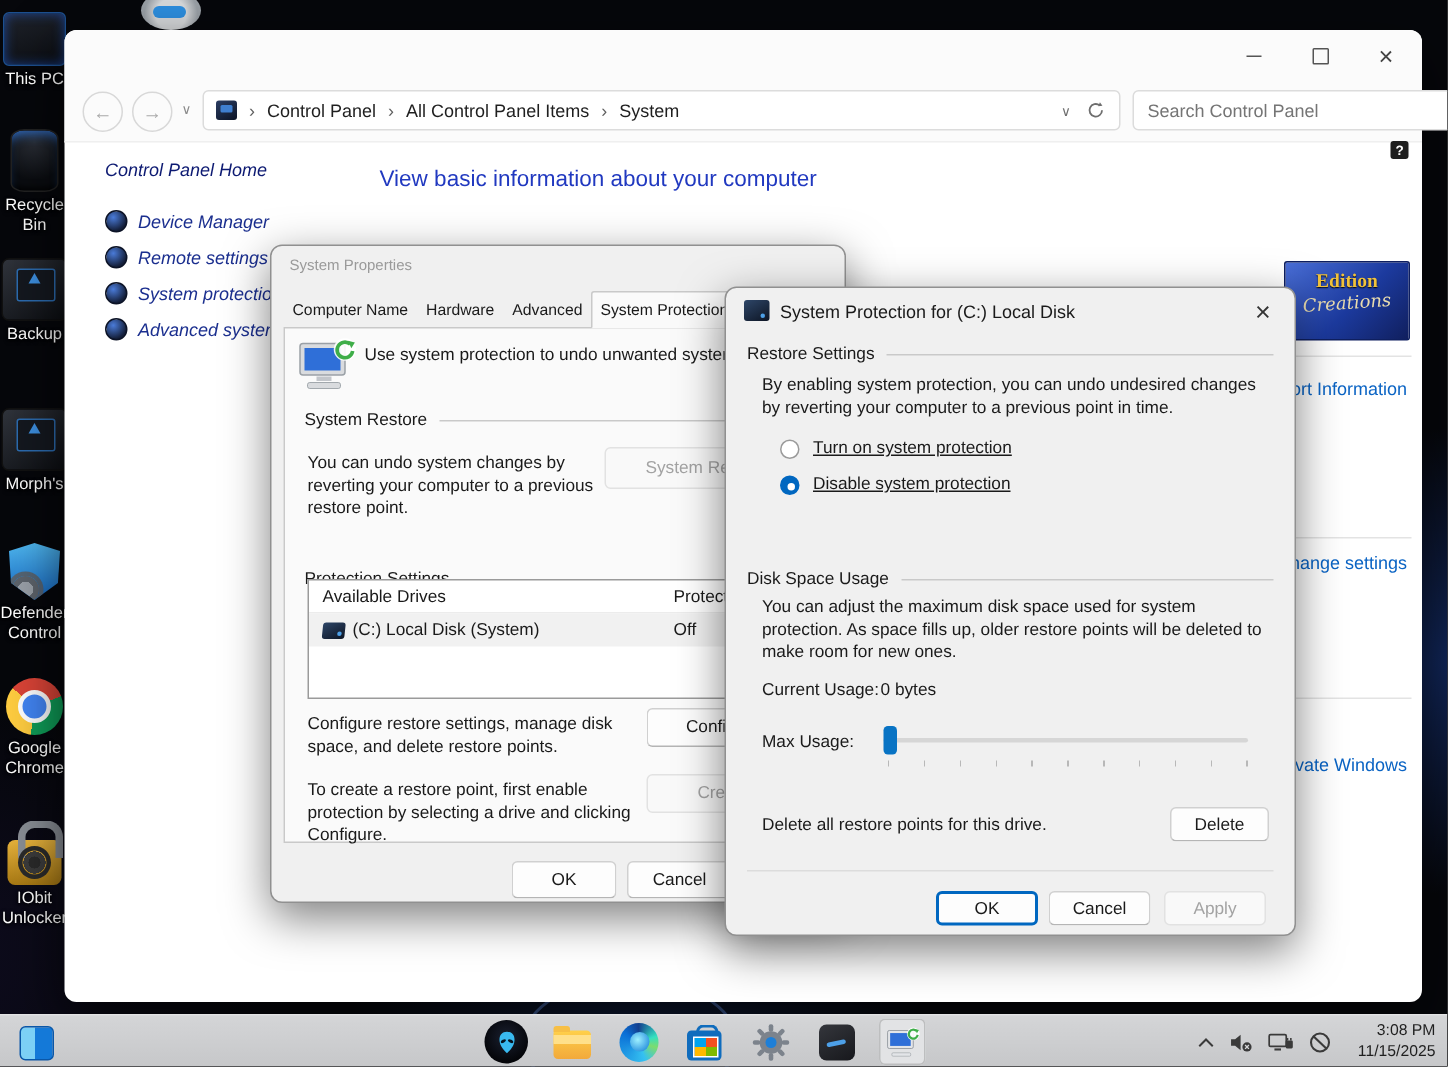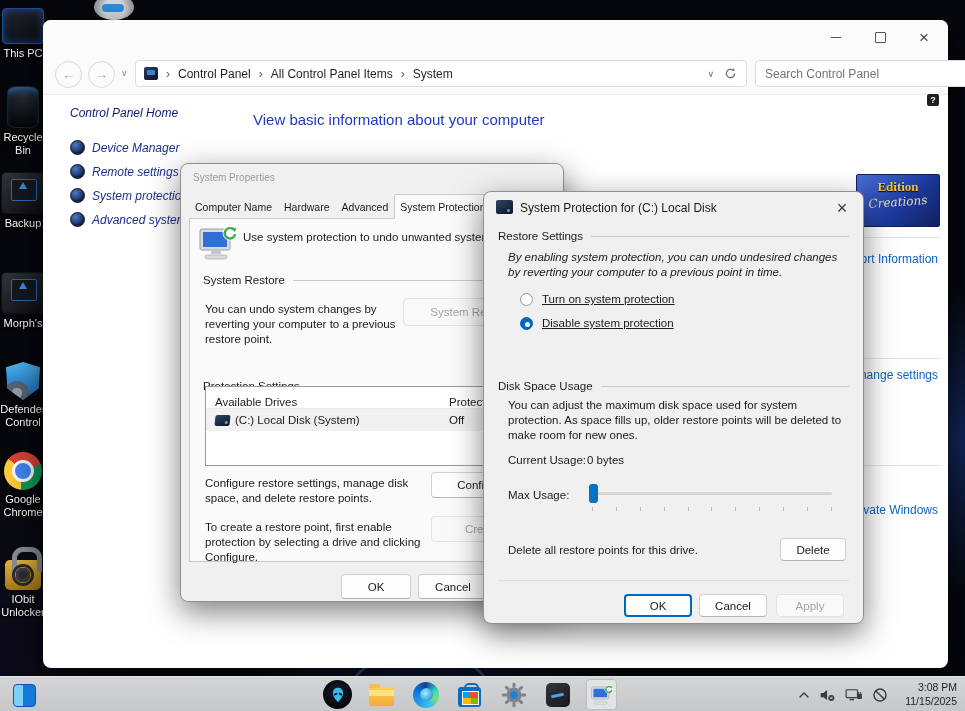--- a/index.html
+++ b/index.html
@@ -85,34 +85,34 @@
   #sysprops .dtitle{position:absolute;left:12px;top:8px;color:#9a9a9a;font-size:10px;}
   .tabs{position:absolute;left:8px;top:32px;height:23px;display:flex;font-size:10.5px;}
   .tab{padding:4px 5px 3px;border:1px solid transparent;color:#1a1a1a;white-space:nowrap;}
   .tab.active{background:#fafafa;border-color:#c9c9c9;border-bottom-color:#fafafa;border-radius:2px 2px 0 0;position:relative;z-index:2;margin-top:-2px;padding-top:6px;}
   .tabpane{position:absolute;left:8px;top:54px;width:364px;height:344px;background:#fafafa;border:1px solid #c9c9c9;box-sizing:border-box;}
   #sysprops .intro{position:absolute;left:62px;top:66px;width:300px;}
   #sysprops .restore-text{position:absolute;left:24px;top:138px;width:202px;line-height:1.3;}
   #sysprops .cfg-text{position:absolute;left:24px;top:312px;width:218px;line-height:1.3;}
   #sysprops .create-text{position:absolute;left:24px;top:356px;width:222px;line-height:1.3;}
   .listbox{position:absolute;left:24px;top:222px;width:318px;height:78px;background:#fff;border:1px solid #9a9a9a;font-size:11.5px;}
-  .lb-head{display:flex;height:21px;align-items:flex-end;border-bottom:1px solid #ececec;}
+  .lb-head{display:flex;height:21px;align-items:center;border-bottom:1px solid #ececec;}
   .lb-row{display:flex;height:22px;align-items:center;background:#f1f1f1;}
   .lb-c1{width:243px;padding-left:9px;box-sizing:border-box;display:flex;align-items:center;gap:5px;}
   .lb-c2{flex:1;}
   .disk-ico{width:15px;height:11px;border-radius:2px;background:linear-gradient(150deg,#2e4668,#0d1524);position:relative;flex:none;transform:skewX(-6deg);}
   .disk-ico::after{content:"";position:absolute;right:2px;bottom:2px;width:3px;height:3px;border-radius:50%;background:#4da0e8;}
   
   #sysprot{left:483px;top:147px;width:379px;height:431px;z-index:20;margin-top:44px;}
   #sysprot .dtitle{position:absolute;left:36px;top:9px;font-size:12px;color:#1a1a1a;}
   #sysprot .dico{position:absolute;left:12px;top:8px;width:17px;height:14px;border-radius:2px;background:linear-gradient(150deg,#2e4668,#0d1524);}
   #sysprot .dico::after{content:"";position:absolute;right:3px;bottom:2px;width:3px;height:3px;border-radius:50%;background:#4da0e8;}
   .dlg-close{position:absolute;right:10px;top:5px;width:22px;height:22px;display:flex;align-items:center;justify-content:center;color:#333;}
   .dlg-close::before{content:"×";font-size:18px;}
-  #sysprot .intro{position:absolute;left:24px;top:58px;width:332px;line-height:1.3;font-style:italic;}
+  #sysprot .intro{position:absolute;left:24px;top:58px;width:332px;line-height:1.3;}
   .radio{position:absolute;width:13px;height:13px;border-radius:50%;background:#fff;border:1px solid #9a9a9a;box-sizing:border-box;}
   .radio.checked{background:#0067c0;border-color:#0067c0;}
   .radio.checked::after{content:"";position:absolute;left:4px;top:4px;width:5px;height:5px;border-radius:50%;background:#fff;}
   .radio-label{position:absolute;white-space:nowrap;text-decoration:underline;}
   #sysprot .disk-text{position:absolute;left:24px;top:206px;width:338px;line-height:1.3;}
   .slider{position:absolute;left:105px;top:438px;width:243px;height:26px;}
   .slider .track{position:absolute;left:0;right:0;top:8px;height:3px;background:#d6d6d6;border-radius:2px;}
   .slider .thumb{position:absolute;left:0;top:0;width:9px;height:19px;background:#0873c4;border-radius:3px;}
   .slider .ticks{position:absolute;left:3px;right:0;top:23px;height:4px;
     background:repeating-linear-gradient(90deg,#b8b8b8 0 1px,transparent 1px 23.9px);}

